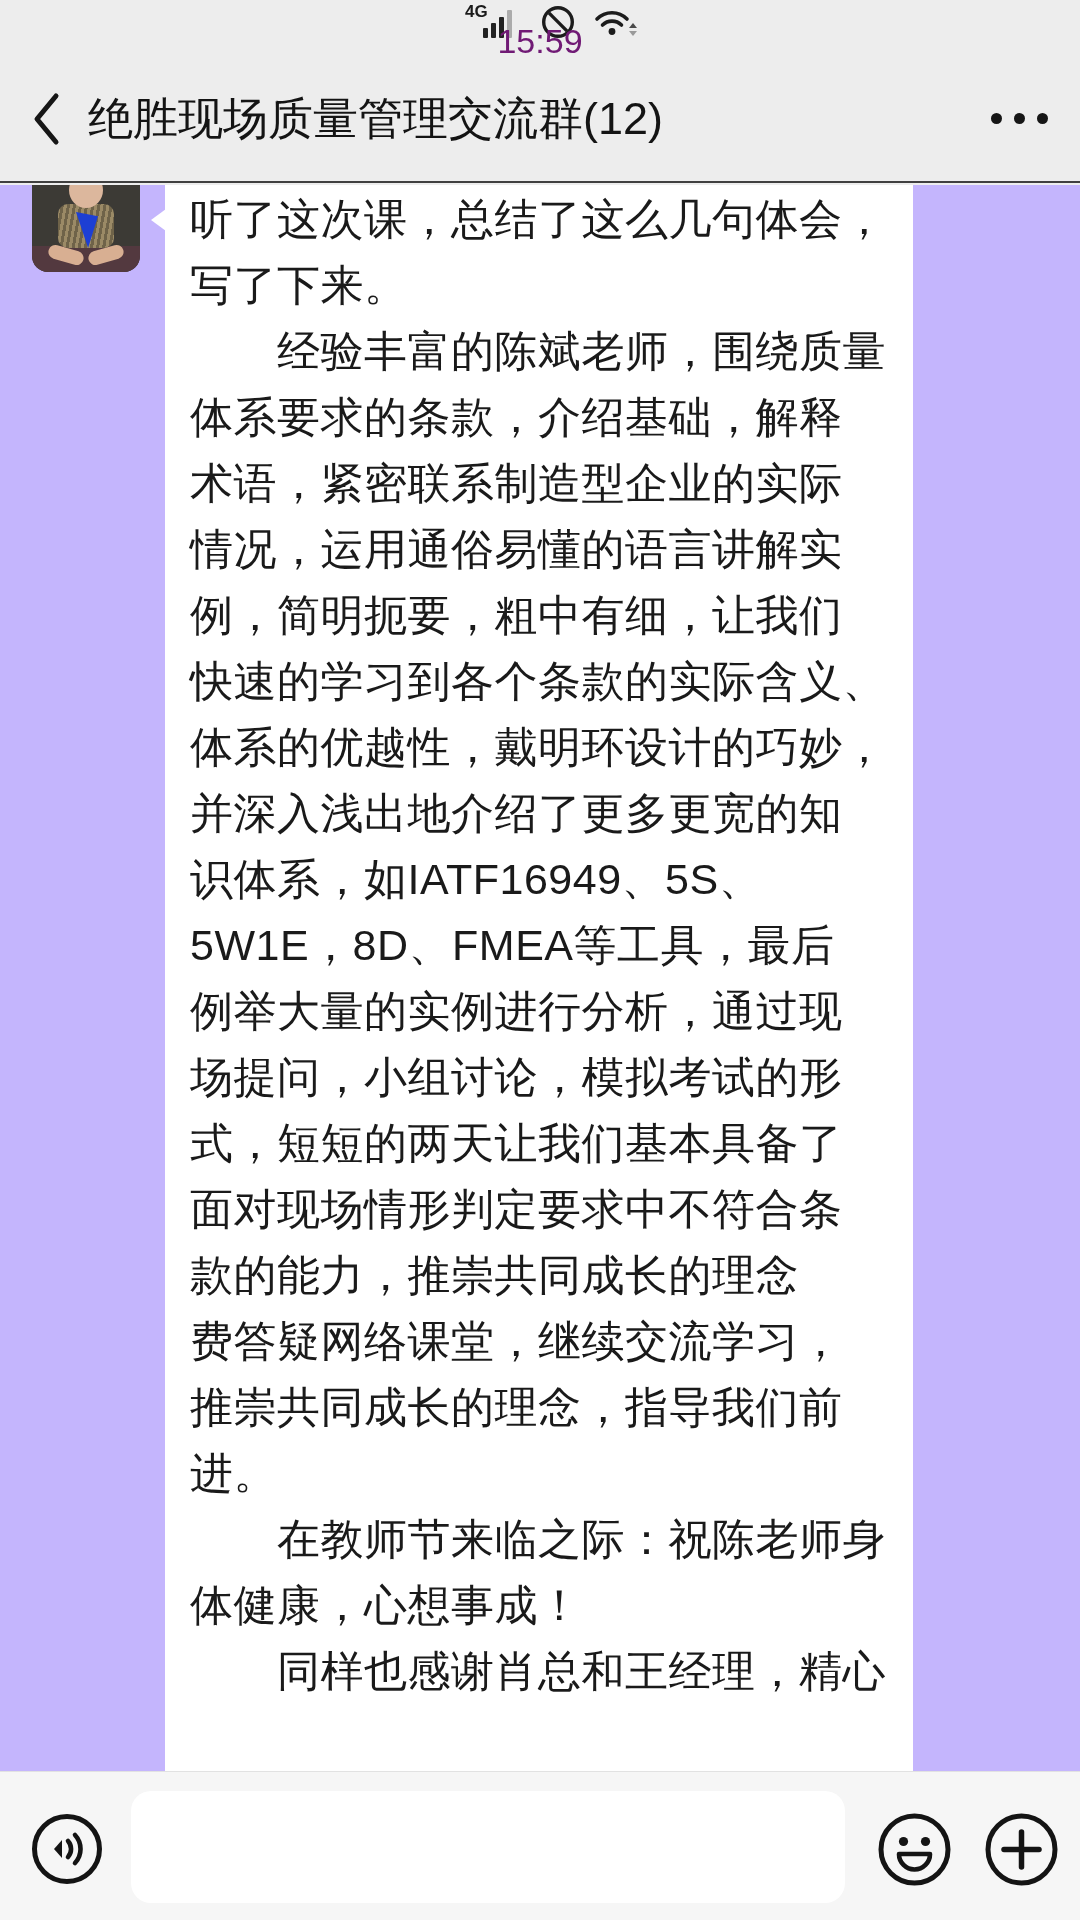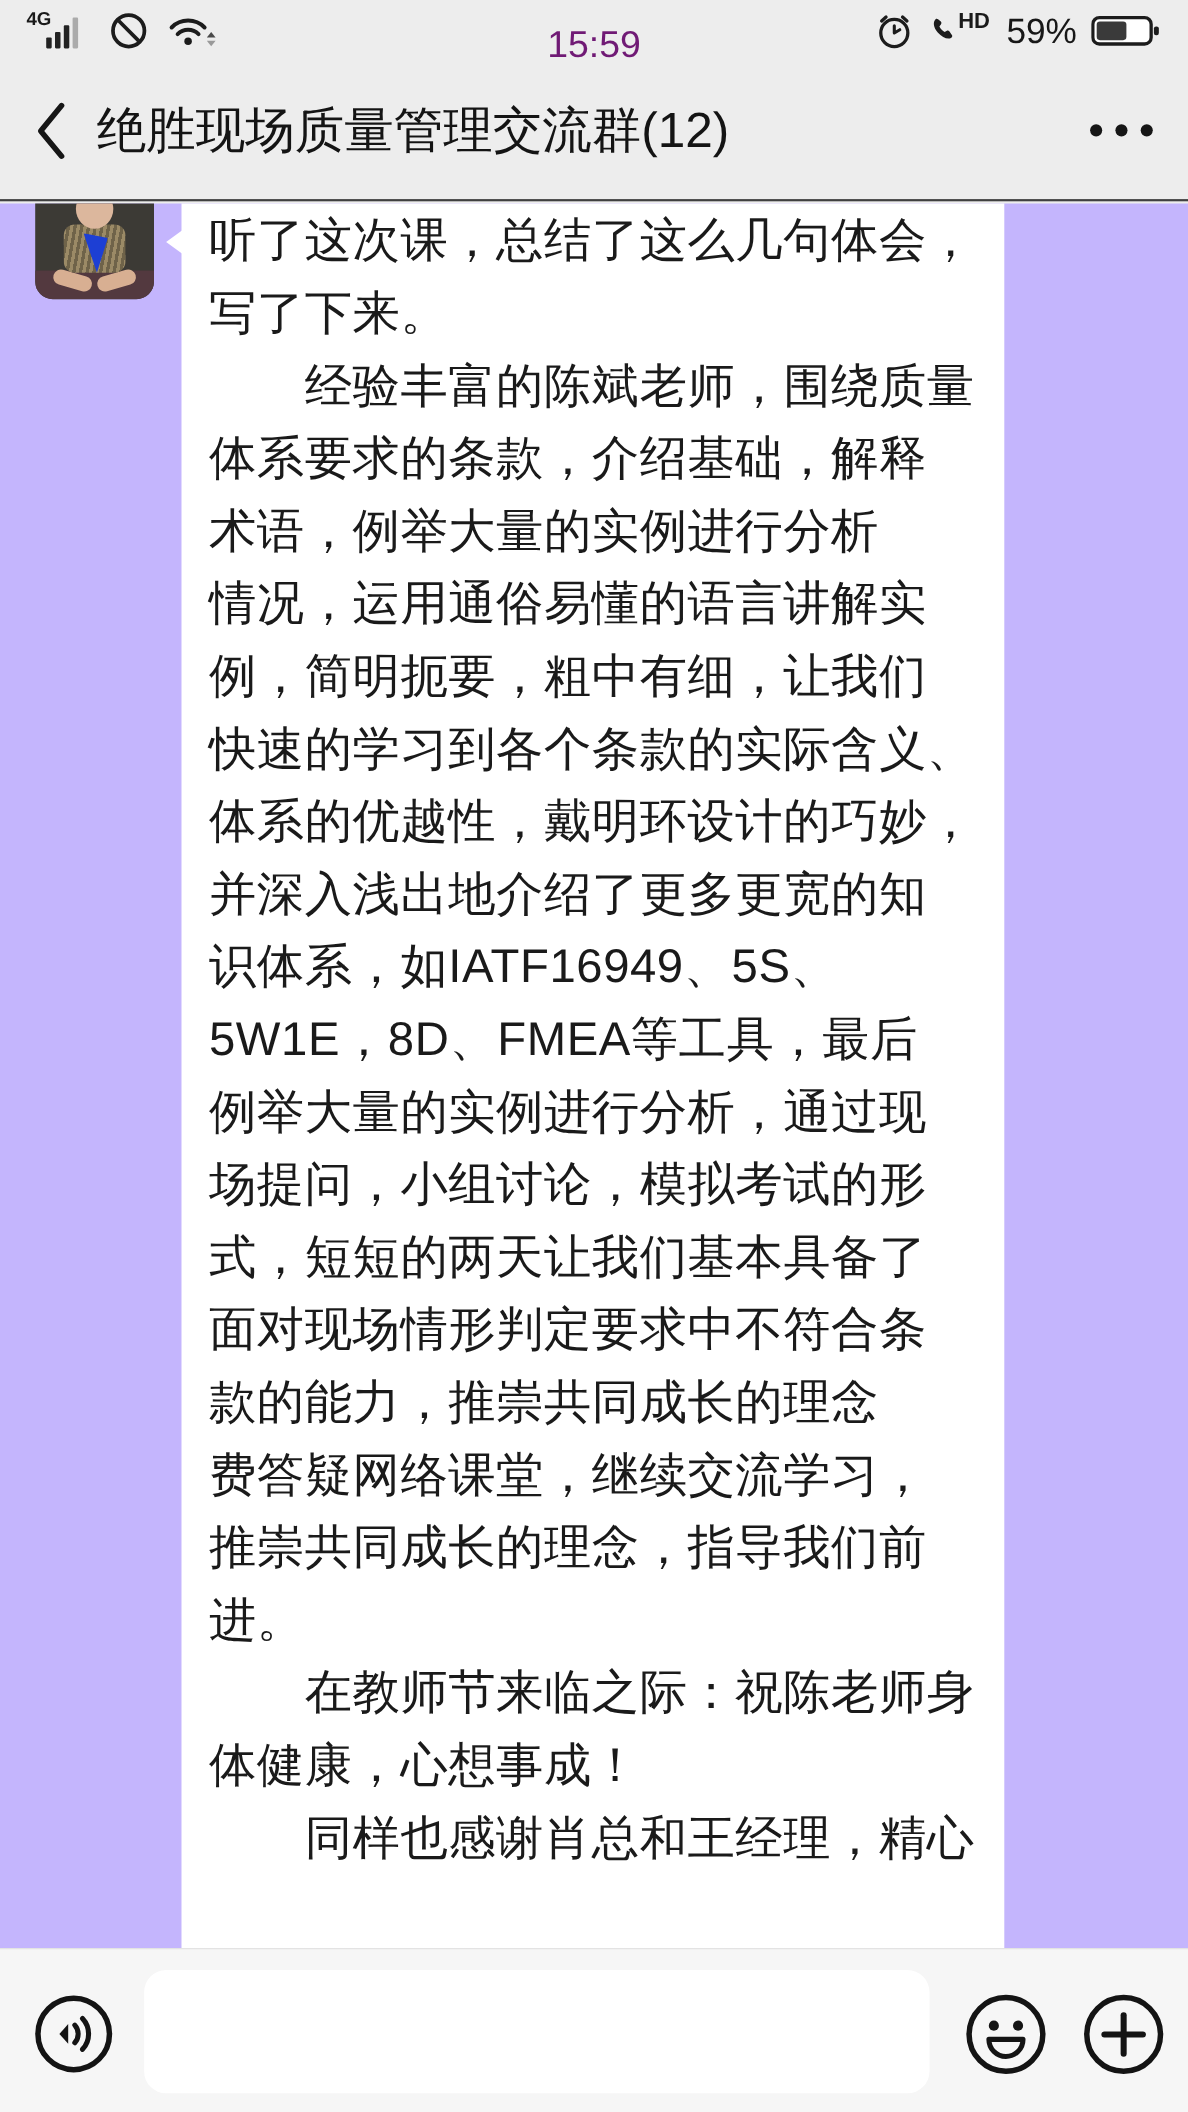--- a/index.html
+++ b/index.html
@@ -1,20 +1,20 @@
 <!DOCTYPE html>
 <html><head>
 <meta charset="utf-8">
 <style>
   html,body{margin:0;padding:0;background:#555;}
   .screen{position:relative;width:1080px;height:1920px;margin:0 auto;background:#ededed;
           overflow:hidden;font-family:"Liberation Sans",sans-serif;color:#1a1a1a;}
 
   
-  .status-bar{position:absolute;top:0;left:0;width:100%;height:56px;display:flex;align-items:center;}
+  .status-bar{position:absolute;top:0;left:0;width:100%;height:56px;display:flex;align-items:center;flex-direction:column;}
   .sb-left{display:flex;align-items:center;gap:17px;margin-left:24px;}
   .sig{position:relative;width:58px;height:44px;}
   .sig-4g{position:absolute;top:2px;left:0;font-size:17px;font-weight:700;letter-spacing:0;}
   .sig i{position:absolute;bottom:6px;width:5px;border-radius:1px;background:#222;display:block;}
   .sig .b1{left:18px;height:10px;}
   .sig .b2{left:26px;height:15px;}
   .sig .b3{left:34px;height:21px;}
   .sig .b4{left:42px;height:28px;background:#ababab;}
   .sb-time{position:absolute;left:50%;transform:translateX(-50%);top:22px;font-size:34px;color:#701a75;}
   .sb-right{display:flex;align-items:center;gap:13px;margin-left:auto;margin-right:24px;}
@@ -79,40 +79,20 @@
       </svg>
       <svg width="46" height="34" viewBox="0 0 46 34">
         <path d="M4 14 A21 21 0 0 1 34 14" fill="none" stroke="#1c1c1c" stroke-width="3.6" stroke-linecap="round"></path>
         <path d="M9.5 20 A13.5 13.5 0 0 1 28.5 20" fill="none" stroke="#1c1c1c" stroke-width="3.6" stroke-linecap="round"></path>
         <circle cx="19" cy="26.5" r="3.4" fill="#1c1c1c"></circle>
         <path d="M36 23 h8 l-4 -5 z" fill="#4a4a4a"></path>
         <path d="M36 26 h8 l-4 5 z" fill="#9a9a9a"></path>
       </svg>
     </div>
     <div class="sb-time">15:59</div>
-    <div class="sb-right">
-      <svg width="34" height="36" viewBox="0 0 34 36">
-        <circle cx="17" cy="20" r="12.3" fill="none" stroke="#1c1c1c" stroke-width="3"></circle>
-        <path d="M17 13.5 V20 L22 17" fill="none" stroke="#1c1c1c" stroke-width="2.8" stroke-linecap="round" stroke-linejoin="round"></path>
-        <path d="M5.5 9 L9.5 5.5" stroke="#1c1c1c" stroke-width="3" stroke-linecap="round"></path>
-        <path d="M28.5 9 L24.5 5.5" stroke="#1c1c1c" stroke-width="3" stroke-linecap="round"></path>
-      </svg>
-      <span class="hd-call">
-        <svg width="30" height="32" viewBox="0 0 30 30">
-          <path d="M7.5 4.5 C5 7 5.5 12 9.5 16.5 C13.5 21 18.5 23 21.5 21.5 C22.5 21 23 20 22.5 19 L20 15.5 C19.5 14.8 18.6 14.6 17.8 15 L15.8 16 C14 15 12 13 11 11 L12.5 9 C13 8.2 12.9 7.3 12.3 6.6 L9.8 4.6 C9.1 4 8.1 4 7.5 4.5 Z" fill="#1c1c1c"></path>
-        </svg>
-        <span class="hd-label">HD</span>
-      </span>
-      <span class="pct">59%</span>
-      <svg width="64" height="30" viewBox="0 0 64 30">
-        <rect x="1.5" y="3" width="53" height="24" rx="6" fill="#ffffff" stroke="#1c1c1c" stroke-width="3"></rect>
-        <rect x="5" y="6.5" width="27" height="17" rx="3" fill="#3a3a3a"></rect>
-        <rect x="57" y="11" width="4.5" height="8" rx="2" fill="#1c1c1c"></rect>
-      </svg>
-    </div>
   </div>
 
   <div class="nav-bar">
     <svg class="back" width="32" height="56" viewBox="0 0 32 56">
       <polyline points="26,5 7,28 26,51" fill="none" stroke="#161616" stroke-width="5" stroke-linecap="round" stroke-linejoin="round"></polyline>
     </svg>
     <div class="nav-title">绝胜现场质量管理交流群(12)</div>
     <div class="more">
       <span class="dot"></span>
       <span class="dot"></span>
@@ -129,21 +109,21 @@
       <span class="av-bib"></span>
       <span class="av-head"></span>
     </div>
     <div class="bubble-tail"></div>
     <div class="bubble">
       <div class="msg-lines">
           <div class="msg-line">听了这次课，总结了这么几句体会，</div>
           <div class="msg-line">写了下来。</div>
           <div class="msg-line">　　经验丰富的陈斌老师，围绕质量</div>
           <div class="msg-line">体系要求的条款，介绍基础，解释</div>
-          <div class="msg-line">术语，例举大量的实例进行分析</div>
+          <div class="msg-line">术语，紧密联系制造型企业的实际</div>
           <div class="msg-line">情况，运用通俗易懂的语言讲解实</div>
           <div class="msg-line">例，简明扼要，粗中有细，让我们</div>
           <div class="msg-line">快速的学习到各个条款的实际含义、</div>
           <div class="msg-line">体系的优越性，戴明环设计的巧妙，</div>
           <div class="msg-line">并深入浅出地介绍了更多更宽的知</div>
           <div class="msg-line">识体系，如IATF16949、5S、</div>
           <div class="msg-line">5W1E，8D、FMEA等工具，最后</div>
           <div class="msg-line">例举大量的实例进行分析，通过现</div>
           <div class="msg-line">场提问，小组讨论，模拟考试的形</div>
           <div class="msg-line">式，短短的两天让我们基本具备了</div>

